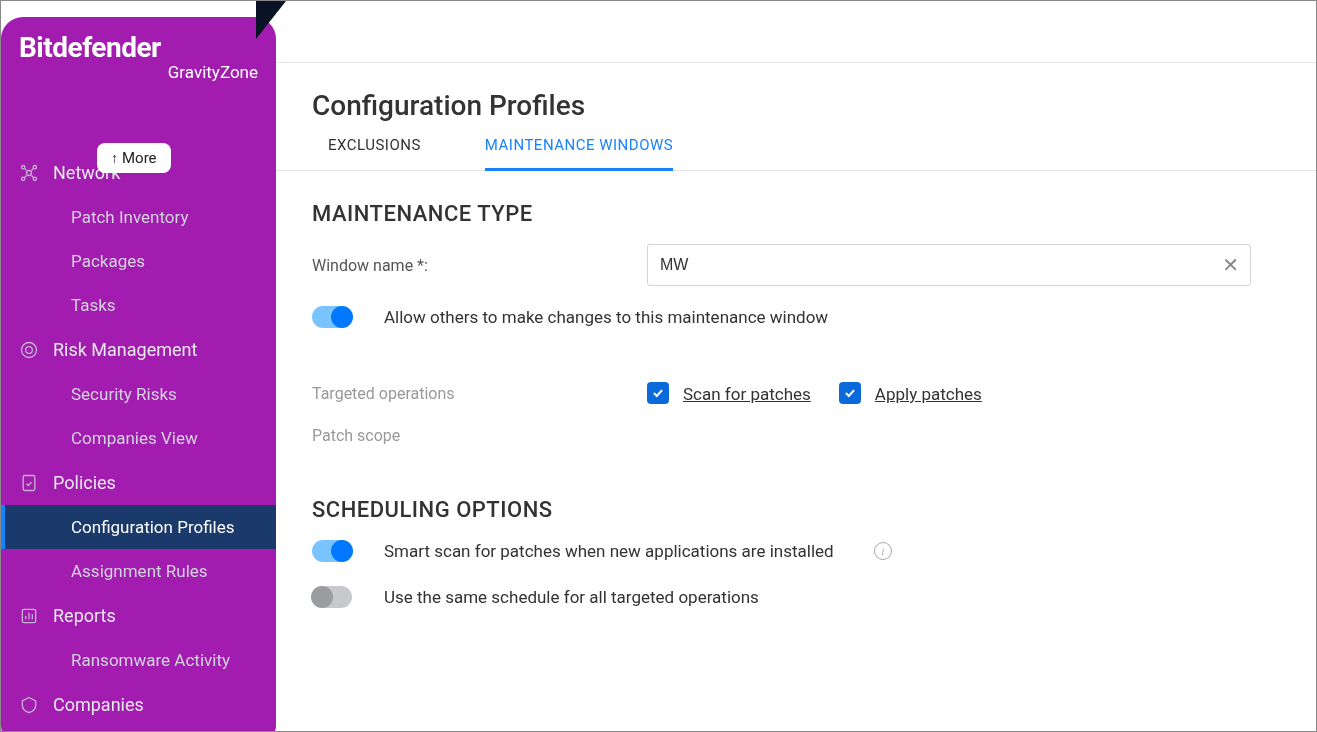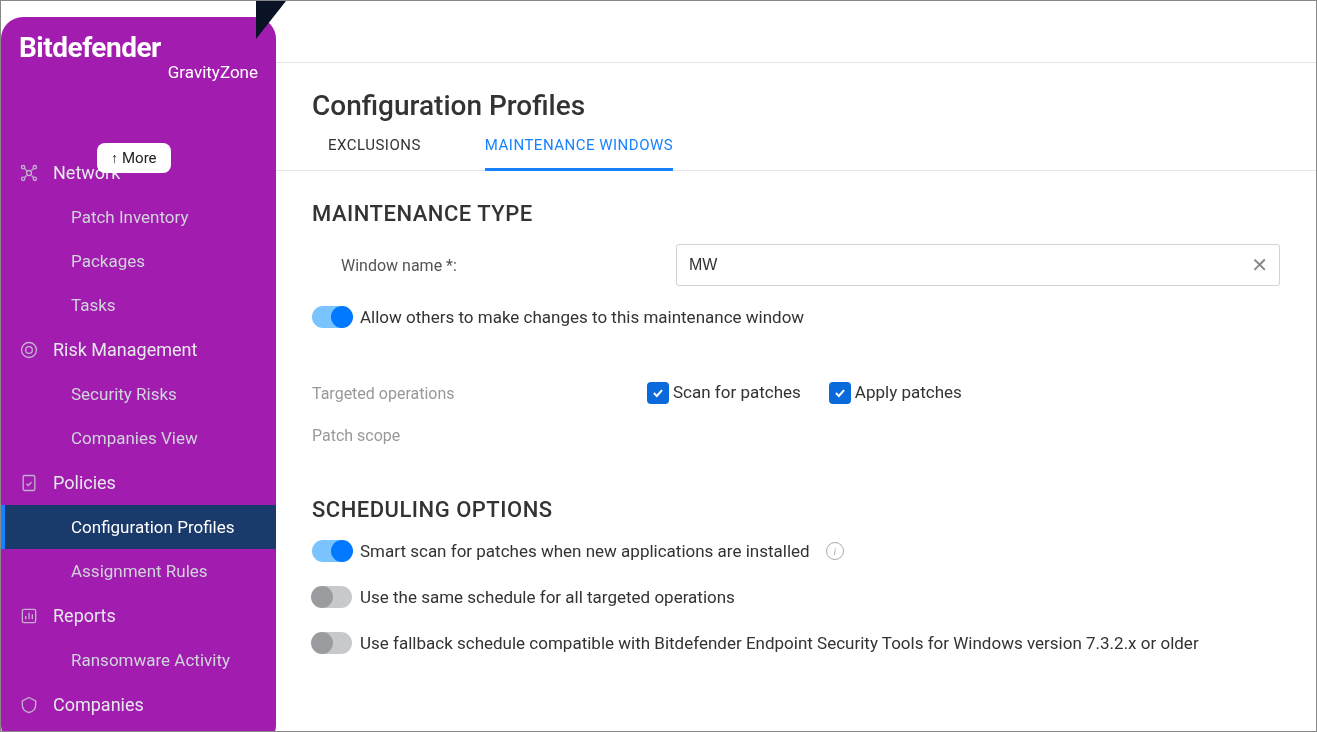--- a/index.html
+++ b/index.html
@@ -23,39 +23,39 @@
 .topbar { height: 62px; border-bottom: 1px solid #e4e6ea; }
 .page-title { font-size: 28px; font-weight: 500; color: #333; padding: 26px 36px 14px 36px; }
 
 .tabs { display: flex; gap: 40px; padding: 0 28px; border-bottom: 1px solid #e4e6ea; }
 .tab { padding: 0 0 14px 0; font-size: 15px; letter-spacing: 0.5px; color: #333; cursor: pointer; margin-left: 24px; }
 .tab.active { color: #1782ff; border-bottom: 3px solid #1782ff; margin-bottom: -1px; }
 
 .content { padding: 30px 36px; }
 .section-title { font-size: 22px; font-weight: 500; letter-spacing: 0.5px; color: #333; margin-bottom: 18px; }
 
-.field-row { display: flex; align-items: center; margin-bottom: 20px; justify-content: flex-end; }
+.field-row { display: flex; align-items: center; margin-bottom: 20px; }
 .field-label { width: 335px; font-size: 16px; color: #555; }
 .field-label.muted { color: #999; }
 .text-input { width: 604px; height: 42px; border: 1px solid #d0d3d9; border-radius: 3px; padding: 0 40px 0 12px; font-size: 16px; color: #333; position: relative; }
 .input-wrap { position: relative; display: inline-block; }
 .clear-x { position: absolute; right: 12px; top: 50%; transform: translateY(-50%); color: #888; font-size: 20px; cursor: pointer; }
 
-.toggle-row { display: flex; align-items: center; gap: 8px; margin-bottom: 24px; }
+.toggle-row { display: flex; align-items: center; gap: 32px; margin-bottom: 24px; }
 .toggle { width: 40px; height: 22px; border-radius: 12px; position: relative; cursor: pointer; flex-shrink: 0; }
 .toggle .knob { position: absolute; width: 22px; height: 22px; border-radius: 50%; top: 0; }
 .toggle.on { background: #79c4ff; }
 .toggle.on .knob { background: #0078ff; right: -1px; }
 .toggle.off { background: #c7c9cc; }
 .toggle.off .knob { background: #9a9c9f; left: -1px; }
 .toggle-label { font-size: 17px; color: #333; }
 
 .checkbox-row { display: flex; align-items: center; margin-bottom: 22px; }
 .cb-group { display: flex; gap: 28px; }
-.cb-item { display: flex; align-items: flex-start; gap: 4px; cursor: pointer; }
+.cb-item { display: flex; align-items: flex-end; gap: 14px; cursor: pointer; text-decoration: underline; }
 .cb { width: 22px; height: 22px; border-radius: 4px; background: #0b6adb; display: flex; align-items: center; justify-content: center; }
 .cb svg { width: 14px; height: 14px; }
 .cb-label { font-size: 17px; color: #333; }
 
 .info-icon { width: 18px; height: 18px; border: 1.5px solid #aaa; border-radius: 50%; display: inline-flex; align-items: center; justify-content: center; font-size: 11px; font-style: italic; color: #aaa; margin-left: 8px; font-family: serif; }
 
 .section-spacer { height: 30px; }
 
 
 .corner-collapse { position:absolute; top:0; left:255px; width:30px; height:38px; background:#0a1226; clip-path: polygon(0 0, 100% 0, 0 100%); z-index:2; display:flex; align-items:flex-start; justify-content:flex-start; padding:6px 0 0 4px; color:#fff;}
@@ -215,21 +215,15 @@
       <span class="info-icon">i</span>
     </div>
 
     <div class="toggle-row">
       <div class="toggle off">
           <div class="knob"></div>
         </div>
       <div class="toggle-label">Use the same schedule for all targeted operations</div>
     </div>
 
-    <div class="toggle-row">
-      <div class="toggle off">
-          <div class="knob"></div>
-        </div>
-      <div class="toggle-label">Use fallback schedule compatible with Bitdefender Endpoint Security Tools for Windows version 7.3.2.x or older</div>
-    </div>
 
   </div>
 </div>
 
 </body></html>

